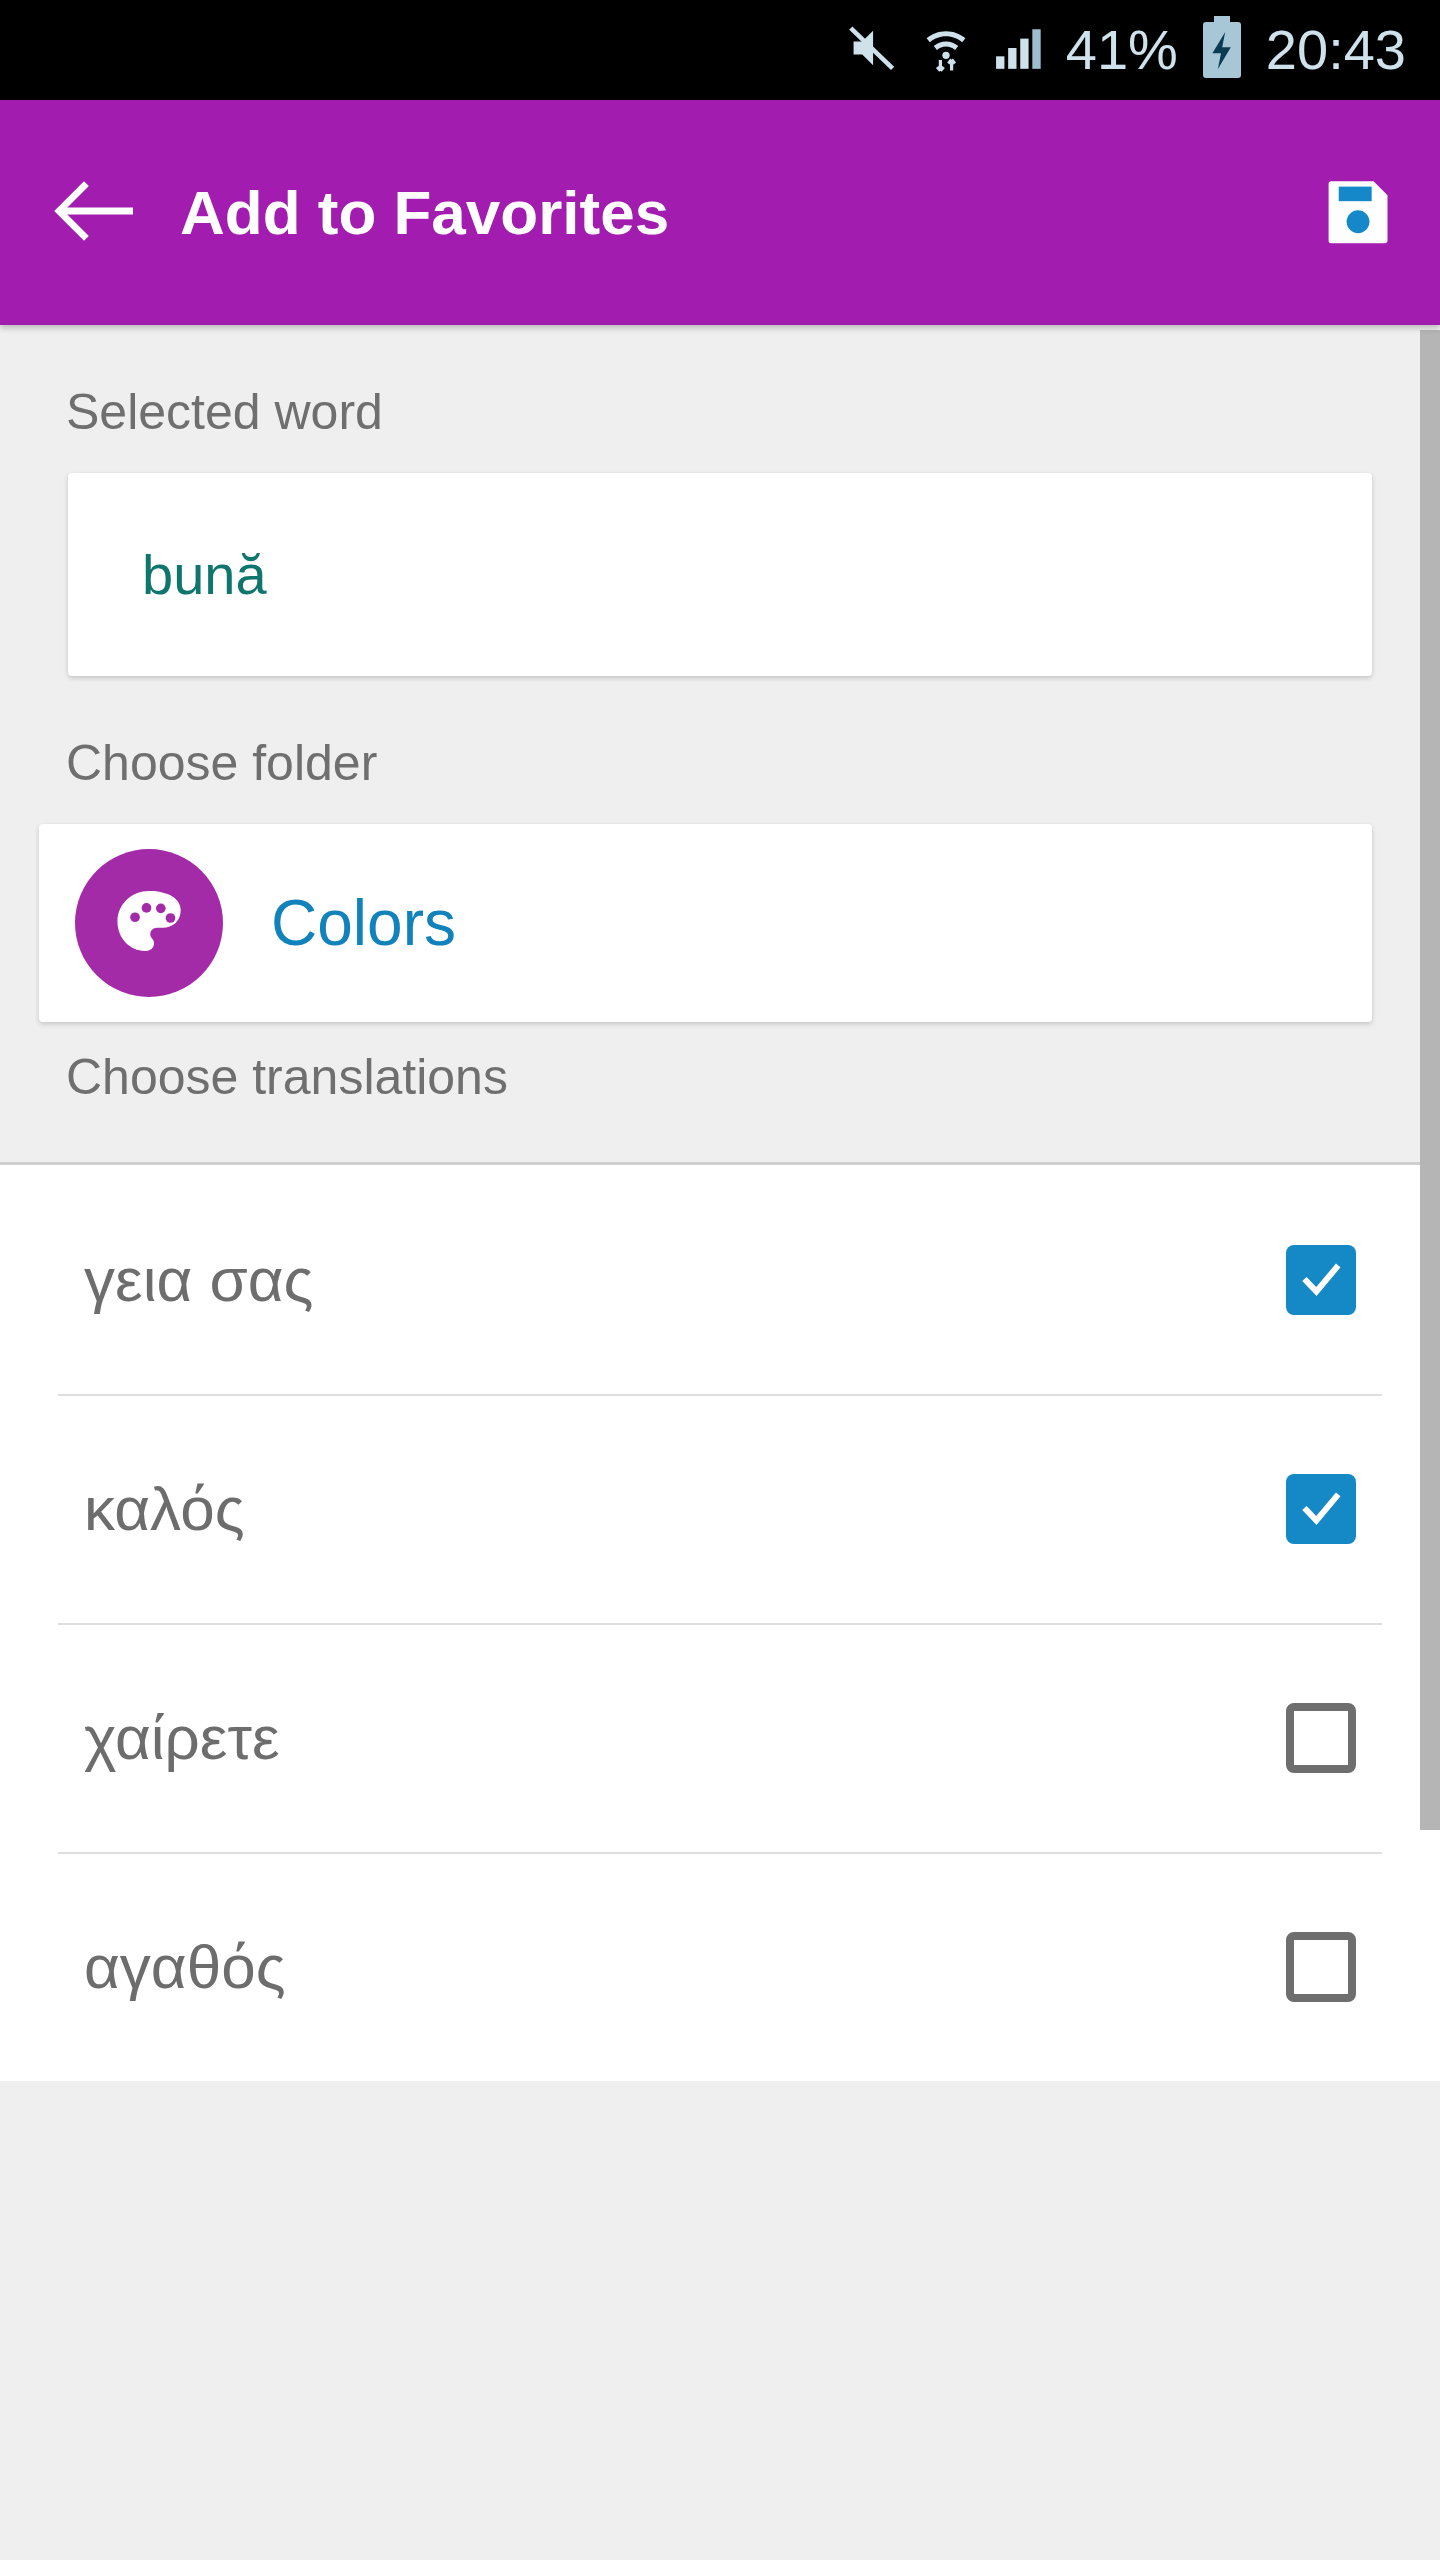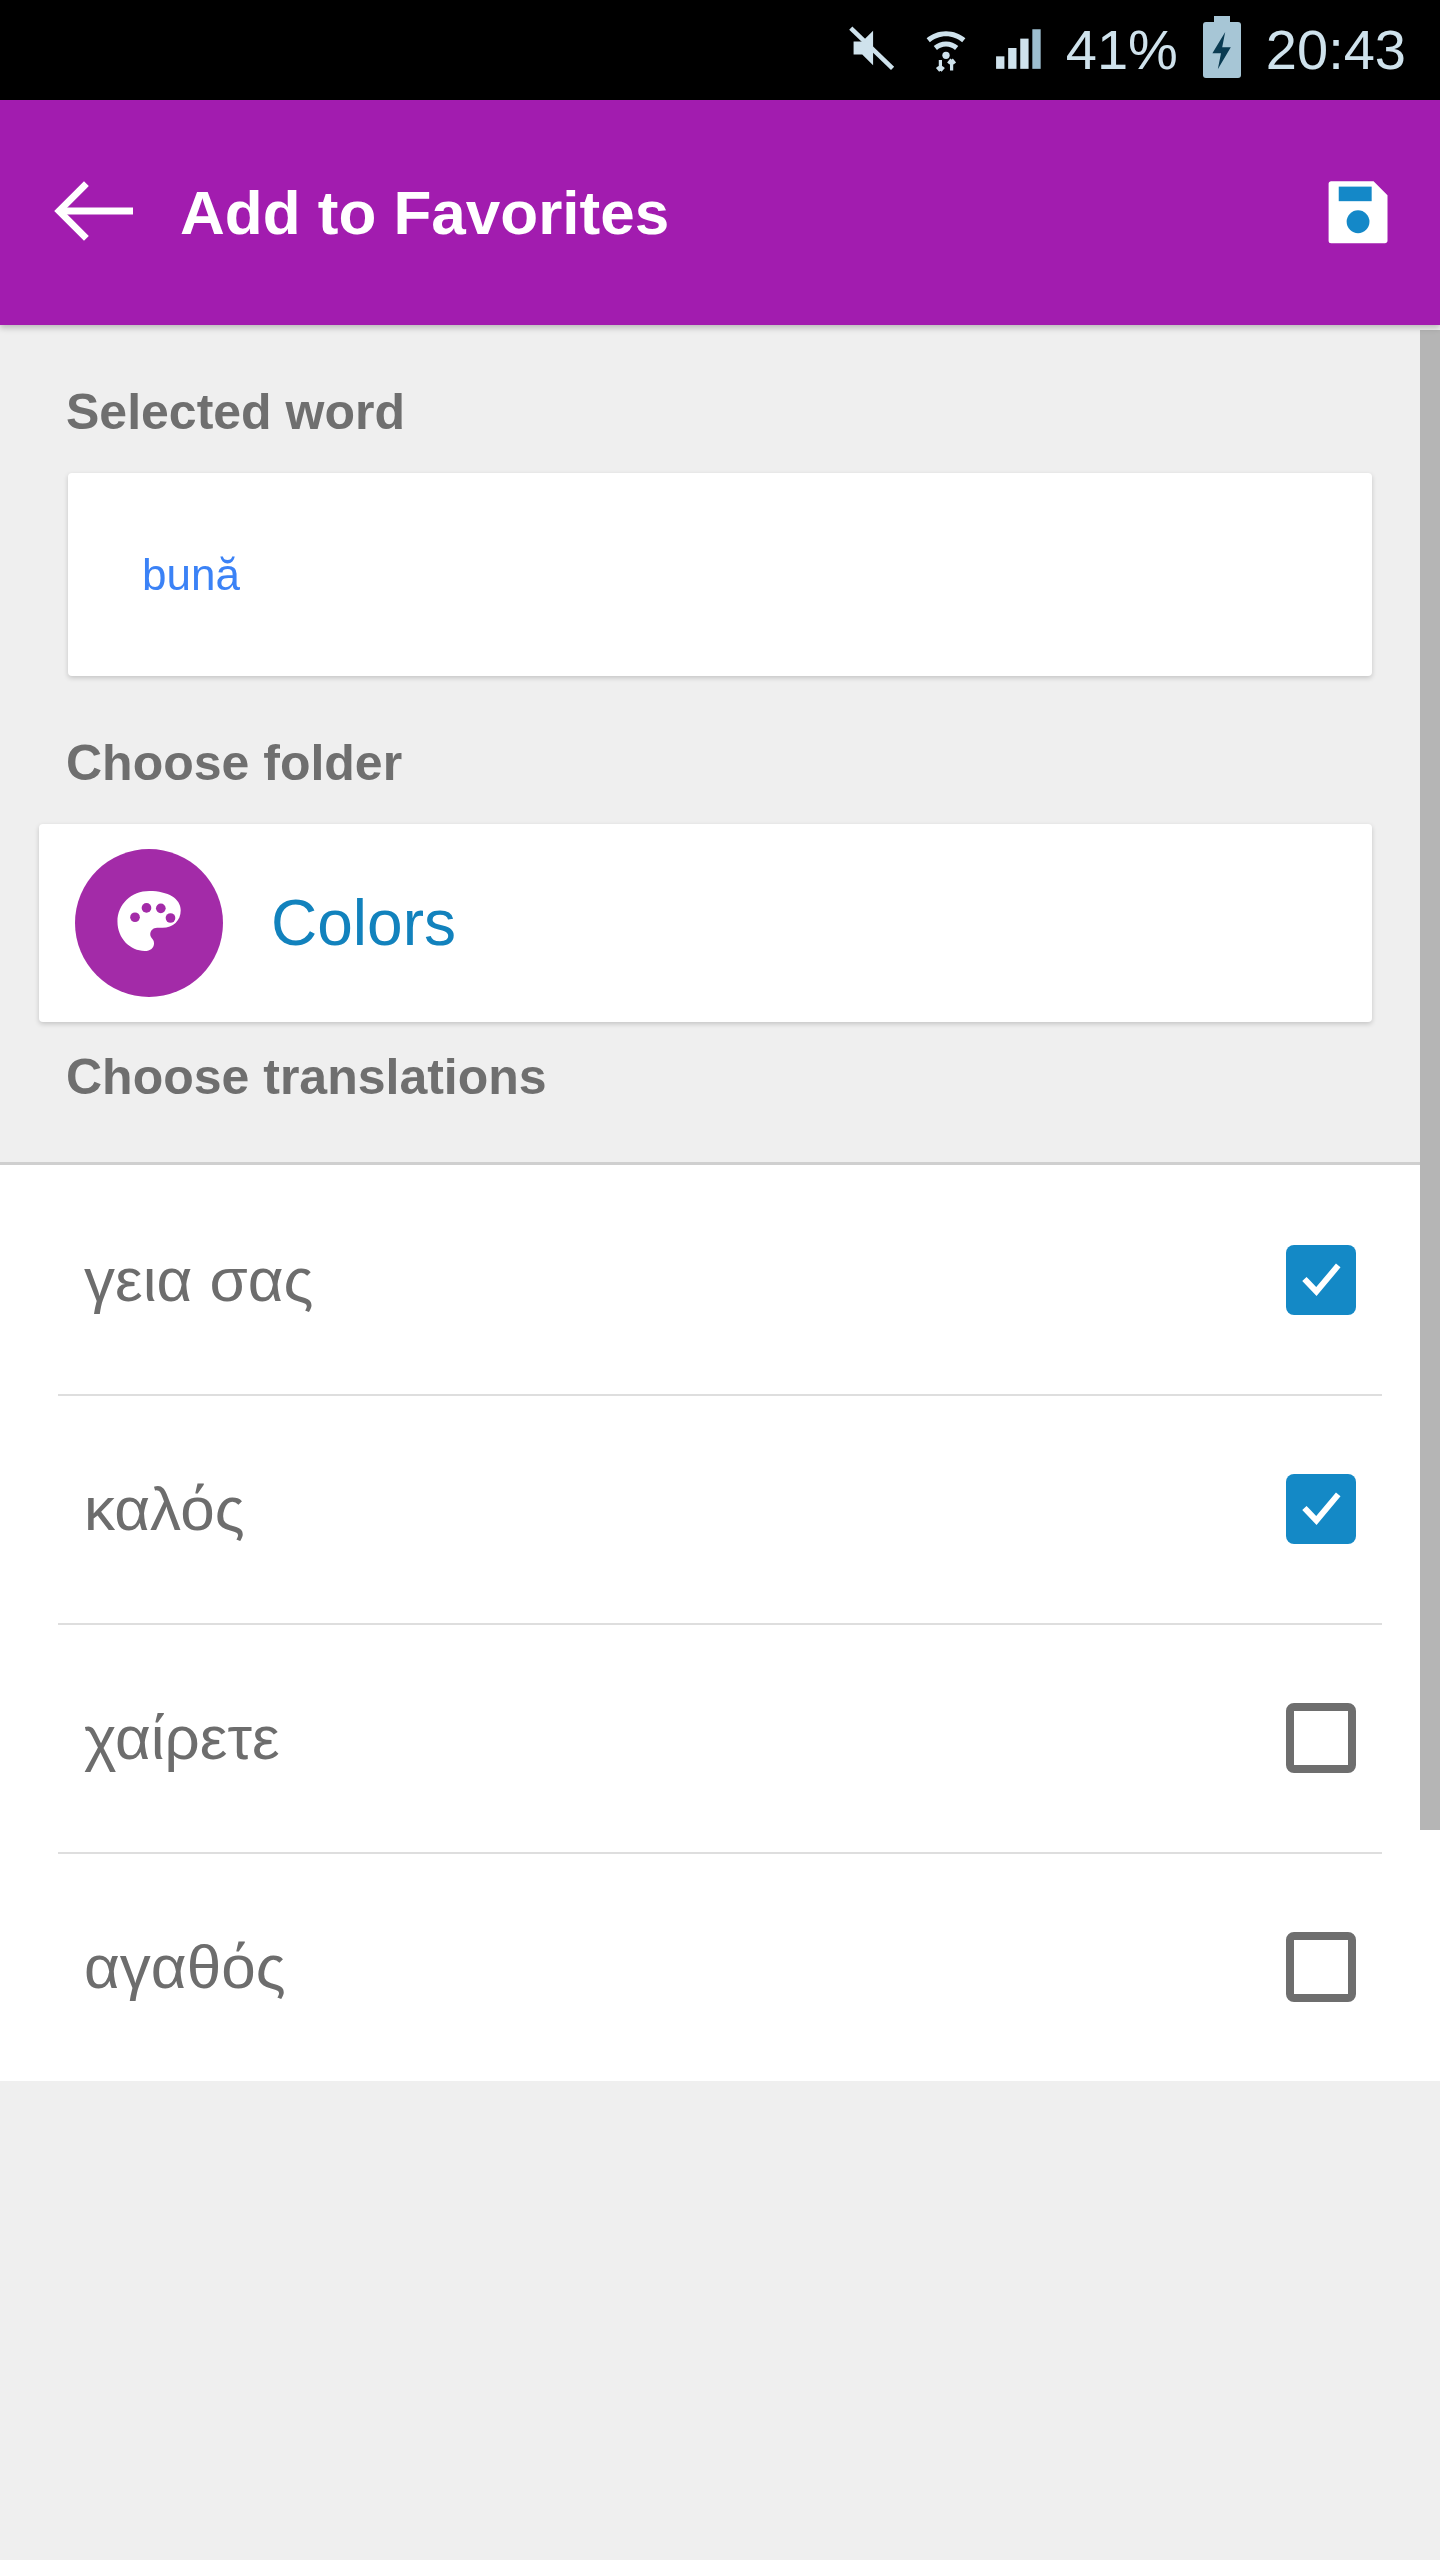--- a/index.html
+++ b/index.html
@@ -91,40 +91,39 @@
     height: 2235px;
     background: #efefef;
     overflow: hidden;
   }
 
   .section-label {
     color: #6f6f6f;
     font-size: 50px;
     padding: 62px 0 0 66px;
     line-height: 1;
-    font-weight: bold;
   }
 
   .card {
     margin: 36px 68px 0 68px;
     background: #ffffff;
     border-radius: 4px;
     box-shadow: 0 2px 5px rgba(0,0,0,0.18);
     box-sizing: border-box;
   }
 
   .word-card {
     height: 203px;
     display: flex;
     align-items: center;
     padding-left: 74px;
   }
   .word-value {
-    color: #3b82f6;
-    font-size: 44px;
+    color: #0f766e;
+    font-size: 56px;
     line-height: 1;
   }
 
   .folder-card {
     height: 198px;
     display: flex;
     align-items: center;
     padding-left: 36px;
     margin-left: 39px;
   }

